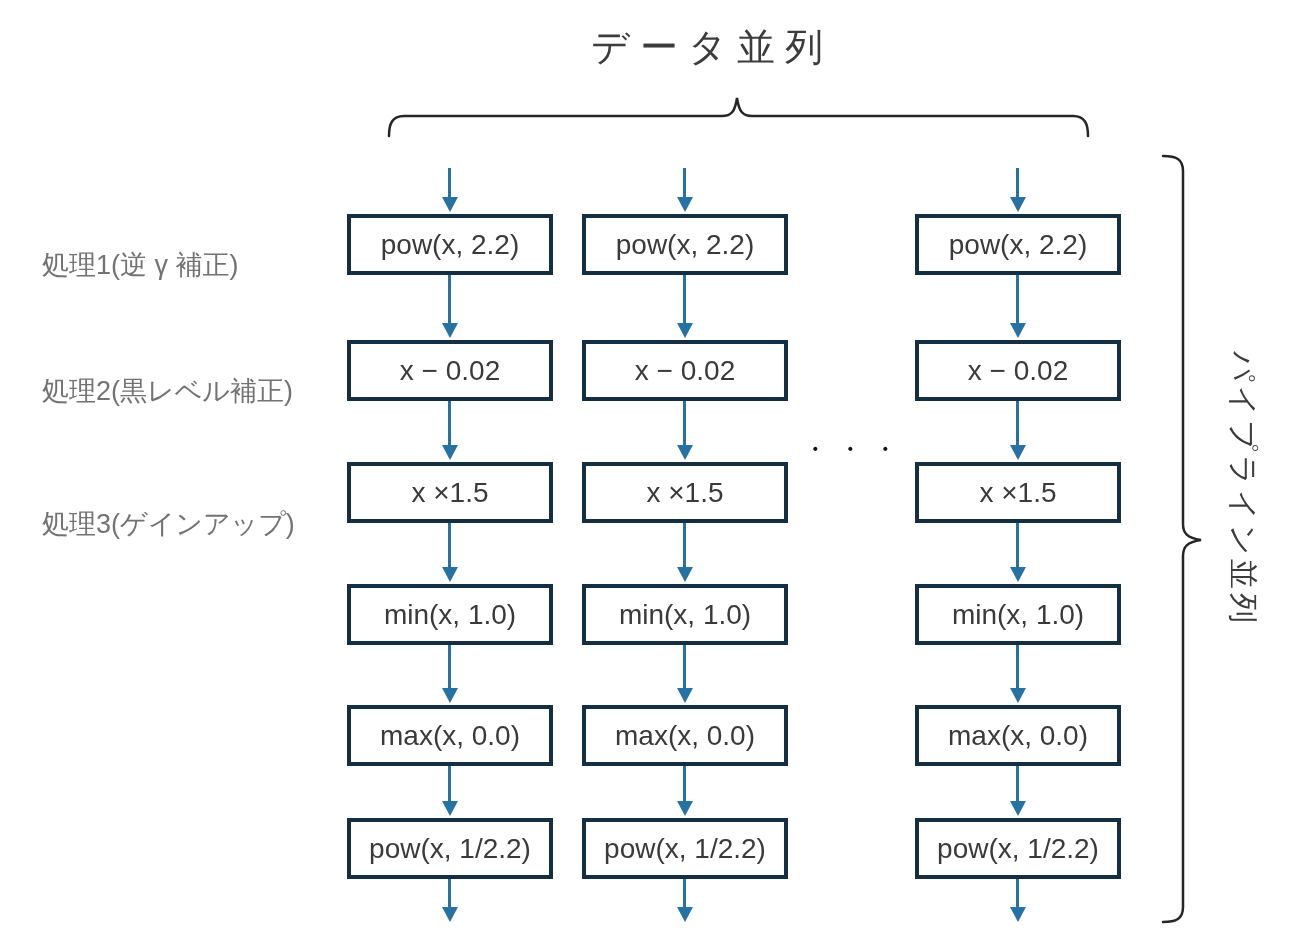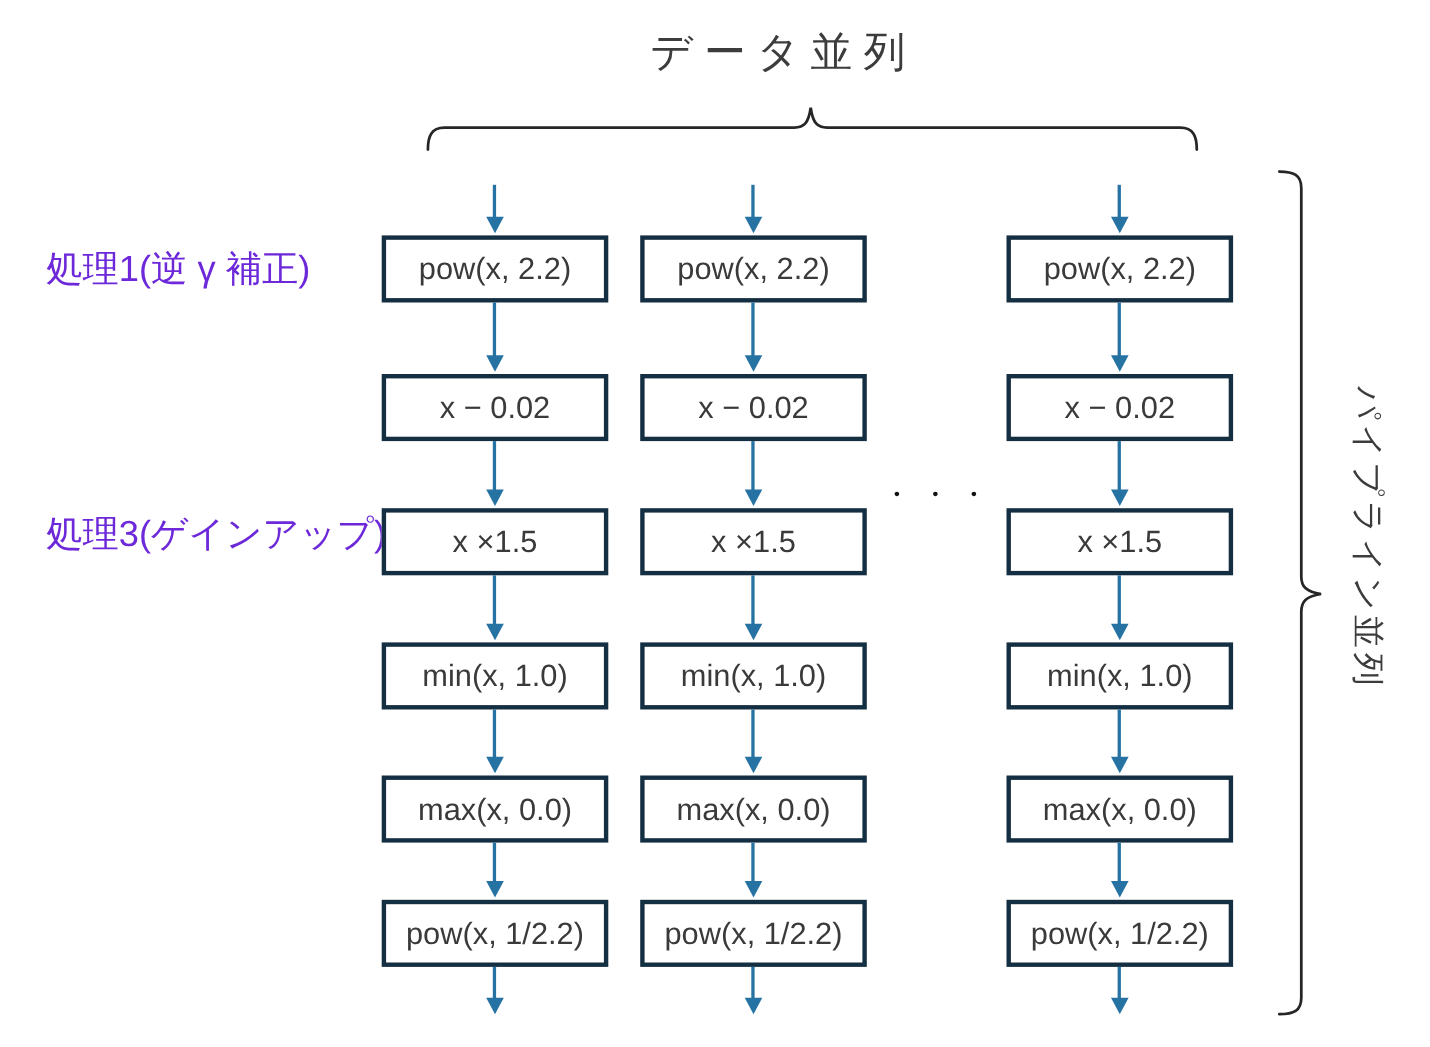--- a/index.html
+++ b/index.html
@@ -6,21 +6,21 @@
   #stage{
     position:relative;width:1300px;height:952px;background:#ffffff;overflow:hidden;
     font-family:Liberation Sans, sans-serif;
   }
   .title{
     position:absolute;top:22px;left:462px;width:500px;text-align:center;
     font-size:38px;letter-spacing:10px;color:#3c3c3c;white-space:nowrap;
   }
   .row-label{
     position:absolute;left:42px;height:38px;line-height:38px;
-    font-size:33px;color:#6d28d9;white-space:nowrap;
+    font-size:27px;color:#737373;white-space:nowrap;margin-top:21px;
   }
   .box{
     position:absolute;width:206px;height:61px;box-sizing:border-box;
     border:4px solid #152f42;background:#ffffff;
     display:flex;align-items:center;justify-content:center;
     font-size:28px;color:#3a3a3a;white-space:nowrap;
   }
   .arrow{
     position:absolute;width:3px;background:#2673a3;
   }
@@ -48,21 +48,22 @@
   <div class="title">データ並列</div>
 
   <svg class="braces" width="1300" height="952" viewBox="0 0 1300 952">
     <path d="M389,136 C389,124 392,116 404,116 L722,116 C731,116 735,112 737,98 C739,112 743,116 752,116 L1073,116 C1085,116 1088,124 1088,136" fill="none" stroke="#262626" stroke-width="2.5" stroke-linecap="round"></path>
     <path d="M1163,156 C1176,156 1183,159 1183,171 L1183,524 C1183,533 1187,538 1201,540 C1187,542 1183,547 1183,556 L1183,907 C1183,919 1176,922 1163,922" fill="none" stroke="#262626" stroke-width="2.5" stroke-linecap="round"></path>
   </svg>
 
   <div class="vlabel">パイプライン並列</div>
 
   <div class="row-label" style="top:225px">処理1(逆 γ 補正)</div>
-  <div class="row-label" style="top:466px">処理3(ゲインアップ)</div>
+  <div class="row-label" style="top:351px">処理2(黒レベル補正)</div>
+  <div class="row-label" style="top:484px">処理3(ゲインアップ)</div>
 
   <div class="box" style="left:347px;top:214px">
       <span>pow(x, 2.2)</span>
     </div>
   <div class="box" style="left:347px;top:340px">
       <span>x − 0.02</span>
     </div>
   <div class="box" style="left:347px;top:462px">
       <span>x ×1.5</span>
     </div>

